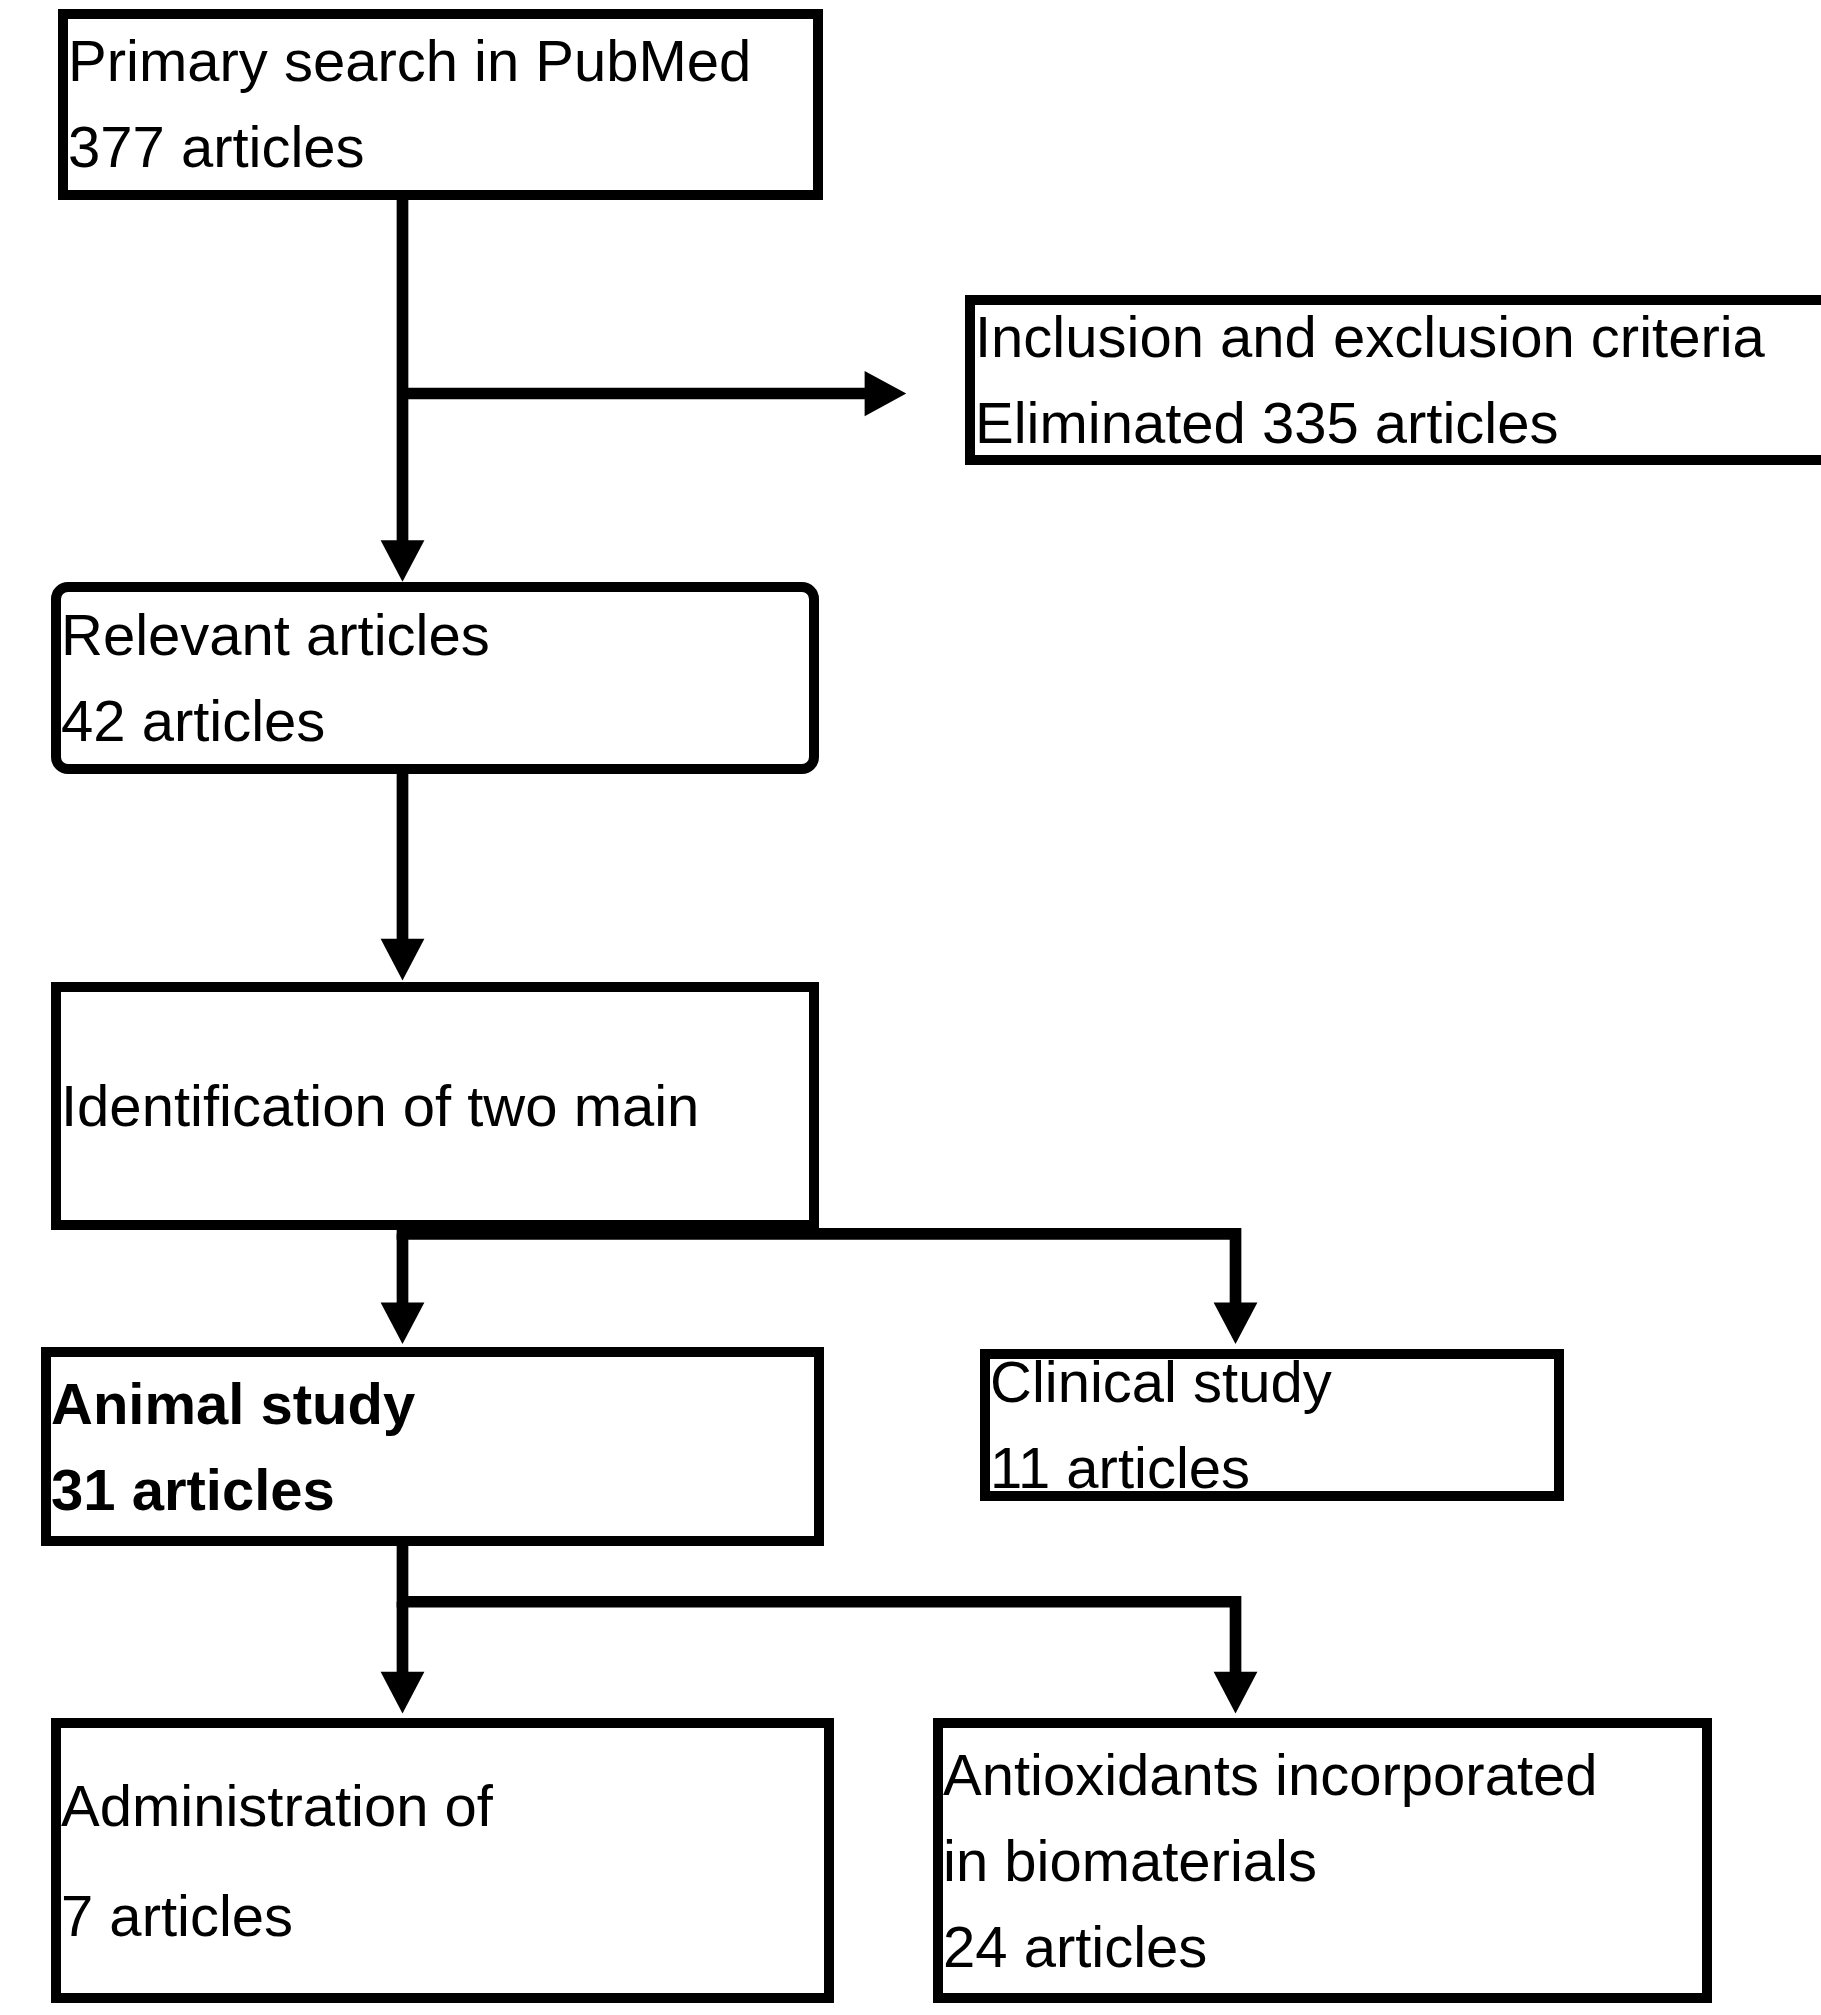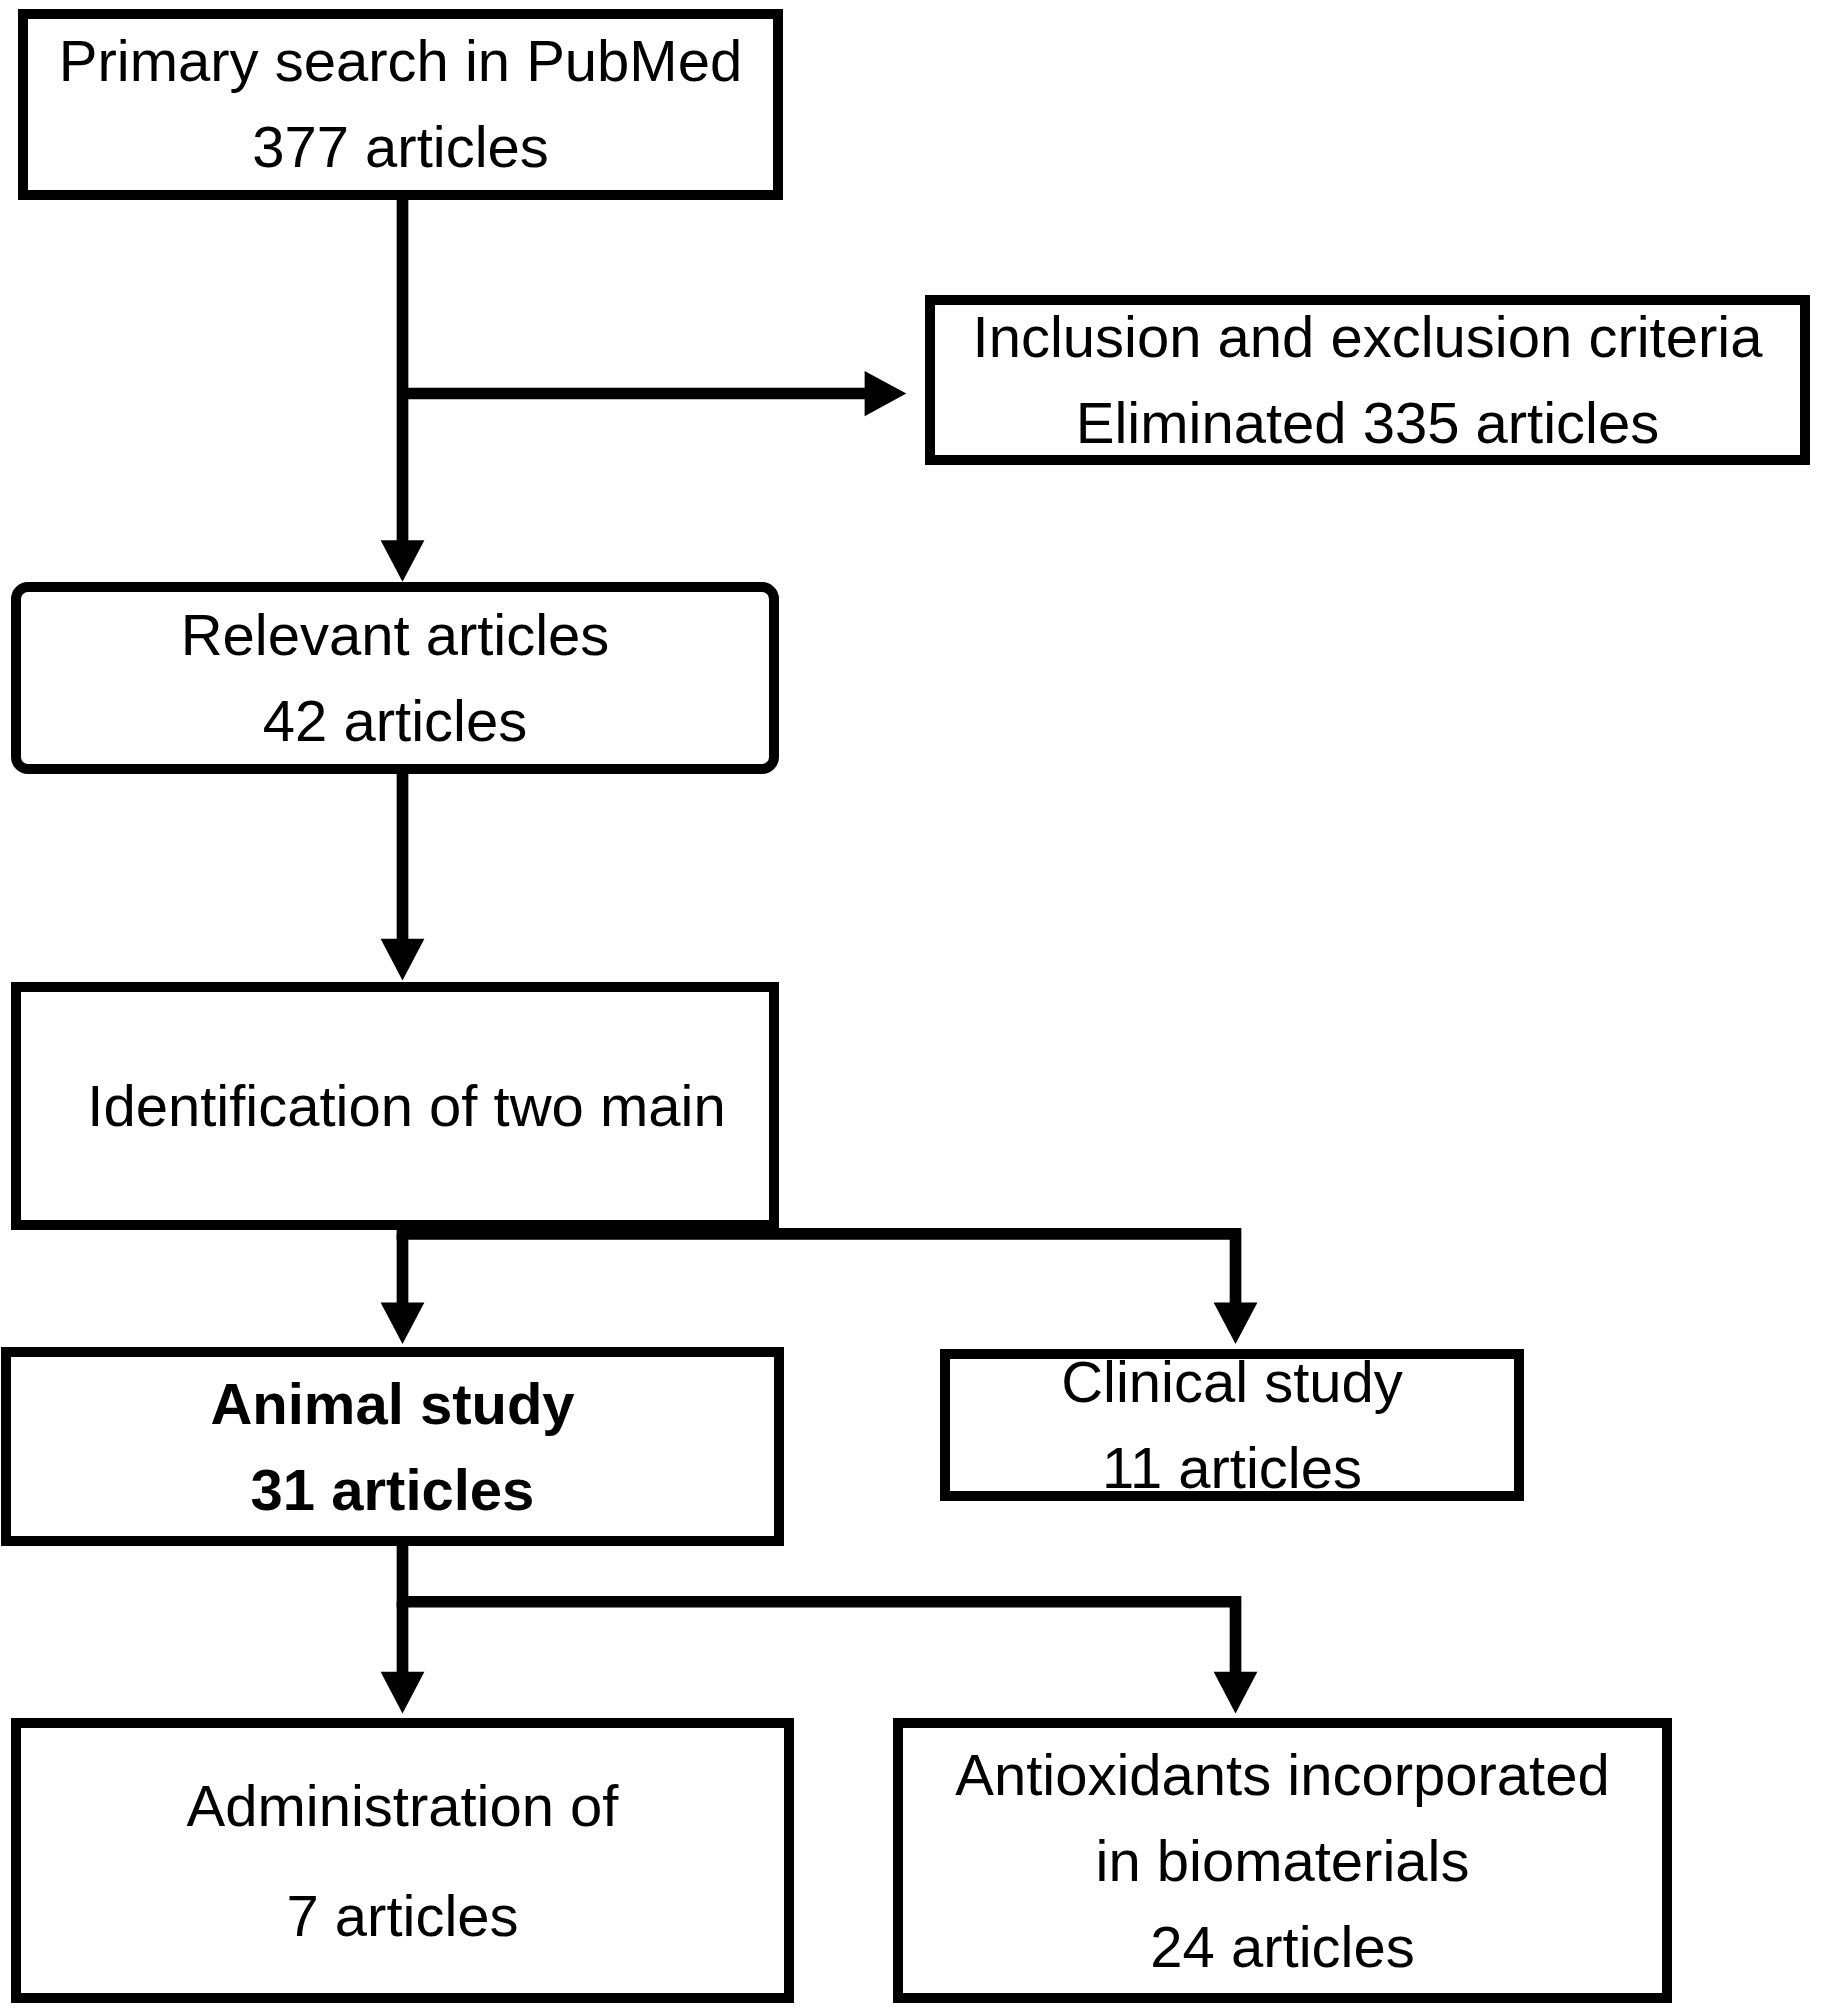--- a/index.html
+++ b/index.html
@@ -20,31 +20,32 @@
   }
   .cline{ stroke:#000000; stroke-width:16; fill:none; }
   .ahead{ fill:#000000; stroke:none; }
   .box{
     position:absolute;
     box-sizing:border-box;
     border:10.2px solid #000000;
     background:#ffffff;
     display:flex;
     flex-direction:column;
-    align-items:center;
+    align-items:flex-start;
     justify-content:center;
     text-align:center;
     font-size:58px;
     line-height:86px;
     white-space:nowrap;
+    margin-left:40px;
   }
   .b-primary        { left:18px;   top:8.8px;   width:765px; height:191px; }
   .b-criteria       { left:925px; top:295px;  width:885px; height:170px; }
   .b-relevant       { left:11px;   top:582px;  width:768px; height:192px;border-radius:17px; }
-  .b-identification { left:11px;   top:982px; width:768px; height:248px;padding-left:23px; }
+  .b-identification { left:11px;   top:982px; width:768px; height:248px; }
   .b-animal         { left:1px;   top:1347px; width:783px; height:199px;font-weight:bold; }
   .b-clinical       { left:940px; top:1349px; width:584px;  height:152px; }
   .b-administration { left:11px;   top:1718px; width:783px; height:285px;gap:24px; }
   .b-biomaterials   { left:893px; top:1718px; width:779px; height:285px; }
 </style>
 </head>
 <body>
 
 <div class="canvas">
 

